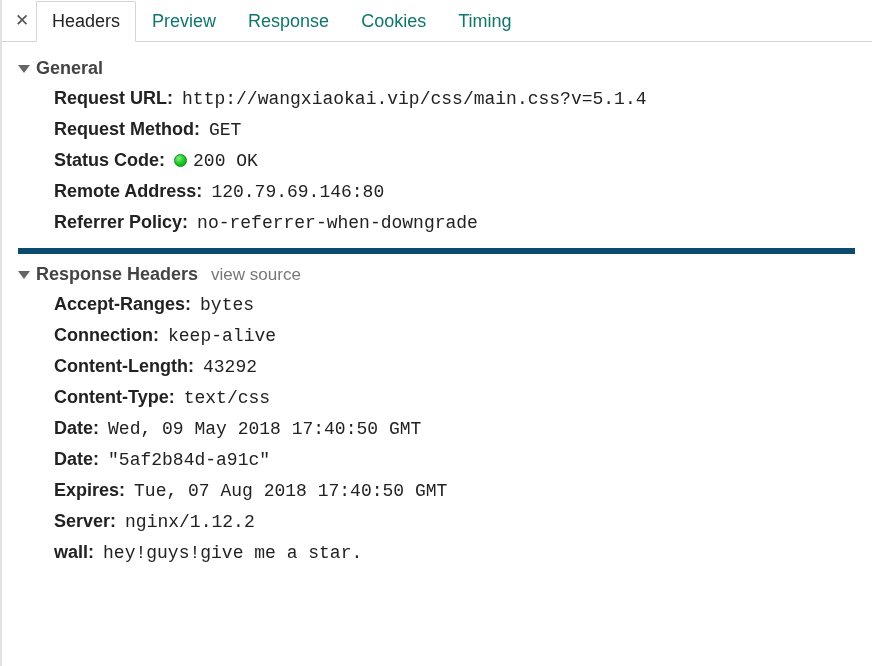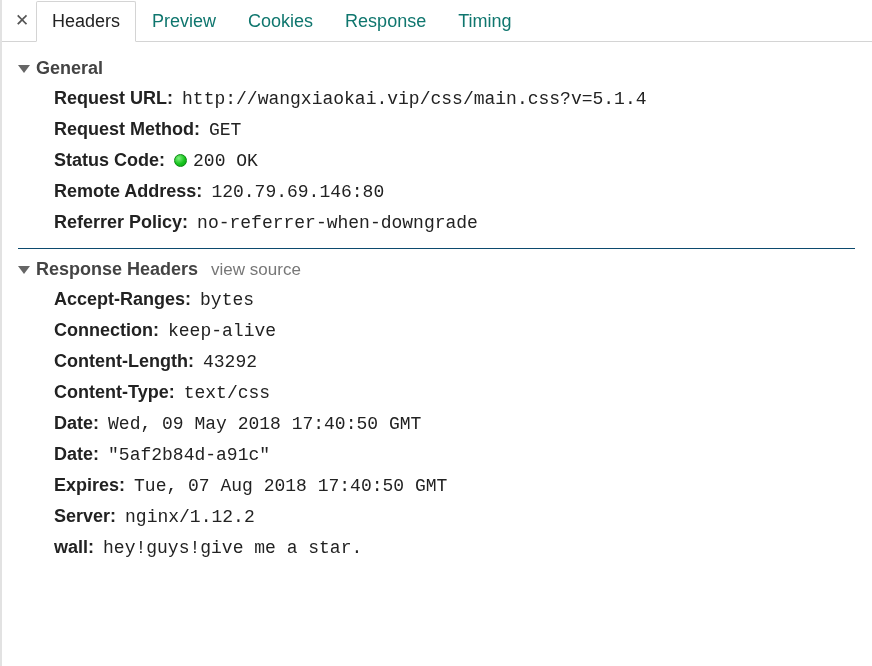--- a/index.html
+++ b/index.html
@@ -52,21 +52,21 @@
     background: #fff;
   }
   
   .content {
     padding: 6px 17px 6px 16px;
   }
   .section {
     padding: 6px 0 10px 0;
   }
   .section + .section {
-    border-top: 1px solid #0c4a6e;
+    border-top: 6px solid #0c4a6e;
   }
   .section-title {
     display: flex;
     align-items: center;
     font-weight: 600;
     color: #444;
     font-size: 18px;
     cursor: pointer;
     padding: 4px 0;
   }
@@ -112,22 +112,22 @@
 </style>
 </head>
 <body>
 
 <div class="panel">
 
   <div class="tabbar">
     <div class="tab-close">✕</div>
     <div class="tab active">Headers</div>
     <div class="tab">Preview</div>
+    <div class="tab">Response</div>
     <div class="tab">Cookies</div>
-    <div class="tab">Response</div>
     <div class="tab">Timing</div>
   </div>
 
   <div class="content">
 
     <div class="section">
       <div class="section-title">
         <span class="tri"></span>
         <span>General</span>
       </div>

